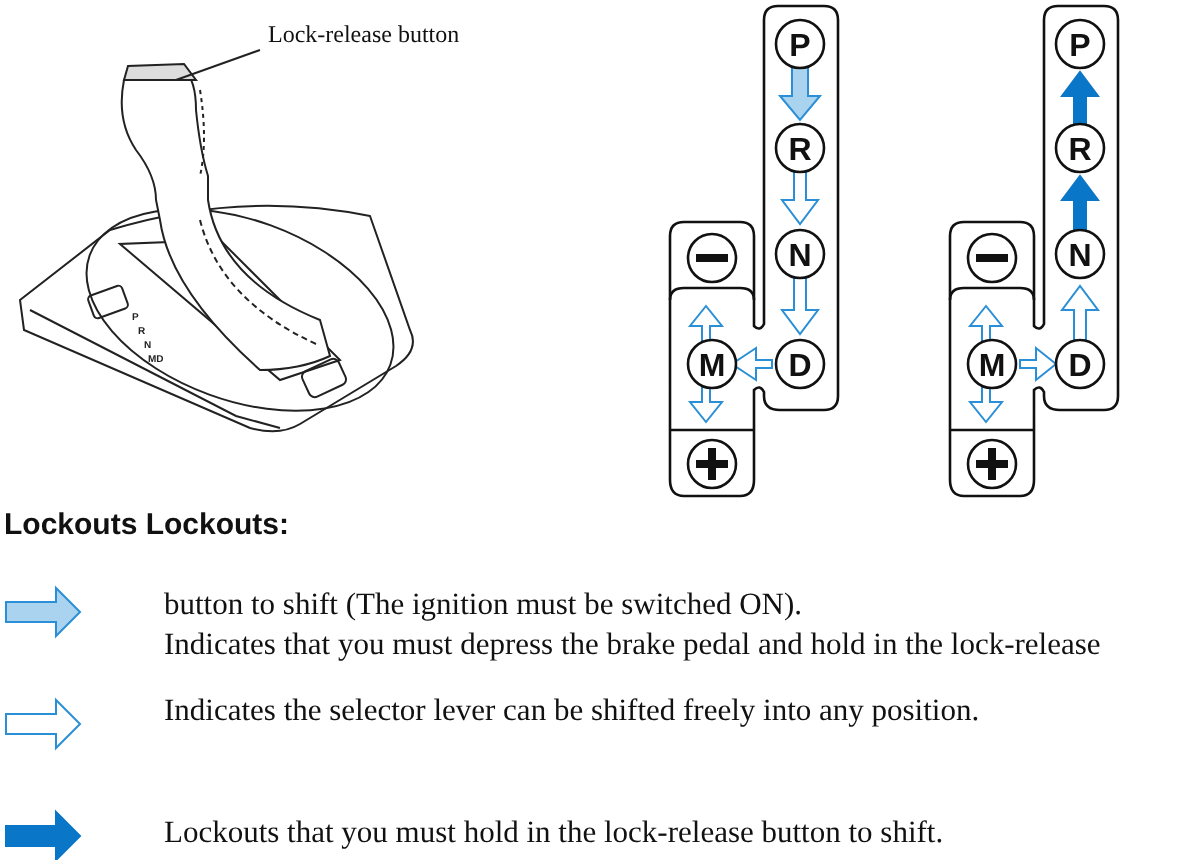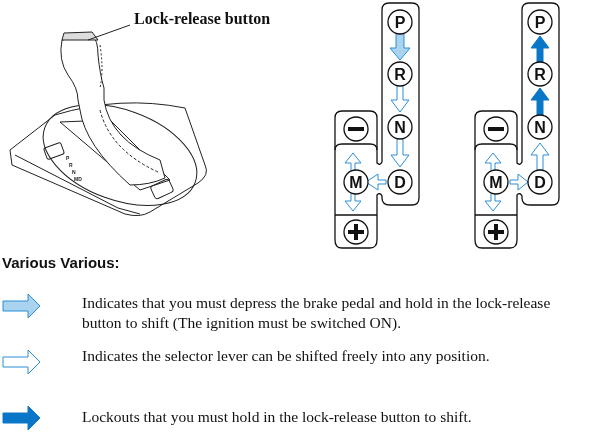--- a/index.html
+++ b/index.html
@@ -1,18 +1,18 @@
 <!DOCTYPE html>
 <html><head>
 <meta charset="utf-8">
 <style>
   html,body{margin:0;padding:0;background:#fff;}
   body{width:602px;height:434px;position:relative;overflow:hidden;font-family:"Liberation Serif",serif;color:#111;}
   .abs{position:absolute;}
-  #callout{left:134px;top:10px;font-size:16px;font-weight:bold;}
+  #callout{left:134px;top:10px;font-size:12px;}
   #heading{left:2px;top:254px;font-family:"Liberation Sans",sans-serif;font-weight:bold;font-size:15px;}
   .legend-text{left:82px;font-size:15.5px;line-height:20px;width:520px;}
   svg text{font-family:"Liberation Sans",sans-serif;font-weight:bold;}
 </style>
 </head>
 <body>
 
 <svg class="abs" style="left:0;top:0" width="300" height="220">
   <g fill="none" stroke="#222" stroke-width="1">
     <path d="M10 150 L55 115 Q120 95 185 108 L205 165 Q210 175 198 183 L150 212 Q140 218 125 214 L12 165 Z" fill="#fff"></path>
@@ -101,30 +101,30 @@
       <text x="70" y="80">R</text>
       <text x="70" y="133">N</text>
       <text x="70" y="188">D</text>
       <text x="26" y="188">M</text>
   </g>
   <rect x="18" y="127" width="16" height="4" fill="#111"></rect>
   <rect x="18" y="230" width="16" height="4" fill="#111"></rect>
     <rect x="24" y="224" width="4" height="16" fill="#111"></rect>
 </svg>
 
-<div id="heading" class="abs">Various Various:</div>
+<div id="heading" class="abs">Lockouts Lockouts:</div>
 
 <svg class="abs" style="left:0;top:290px" width="50" height="140">
   <path d="M3 11 L28 11 L28 4 L40 16 L28 28 L28 21 L3 21 Z" fill="#a9d3ef" stroke="#2a8fd6" stroke-width="1"></path>
   <path d="M3 67 L28 67 L28 60 L40 72 L28 84 L28 77 L3 77 Z" fill="#fff" stroke="#2a8fd6" stroke-width="1"></path>
   <path d="M3 123 L28 123 L28 116 L40 128 L28 140 L28 133 L3 133 Z" fill="#0a76c8" stroke="#0a76c8"></path>
 </svg>
 
 <div class="abs legend-text" style="top:293px">
+  <div>button to shift (The ignition must be switched ON).</div>
   <div>Indicates that you must depress the brake pedal and hold in the lock-release</div>
-  <div>button to shift (The ignition must be switched ON).</div>
 </div>
 <div class="abs legend-text" style="top:346px">
   <div>Indicates the selector lever can be shifted freely into any position.</div>
 </div>
 <div class="abs legend-text" style="top:407px">
   <div>Lockouts that you must hold in the lock-release button to shift.</div>
 </div>
 
 </body></html>

